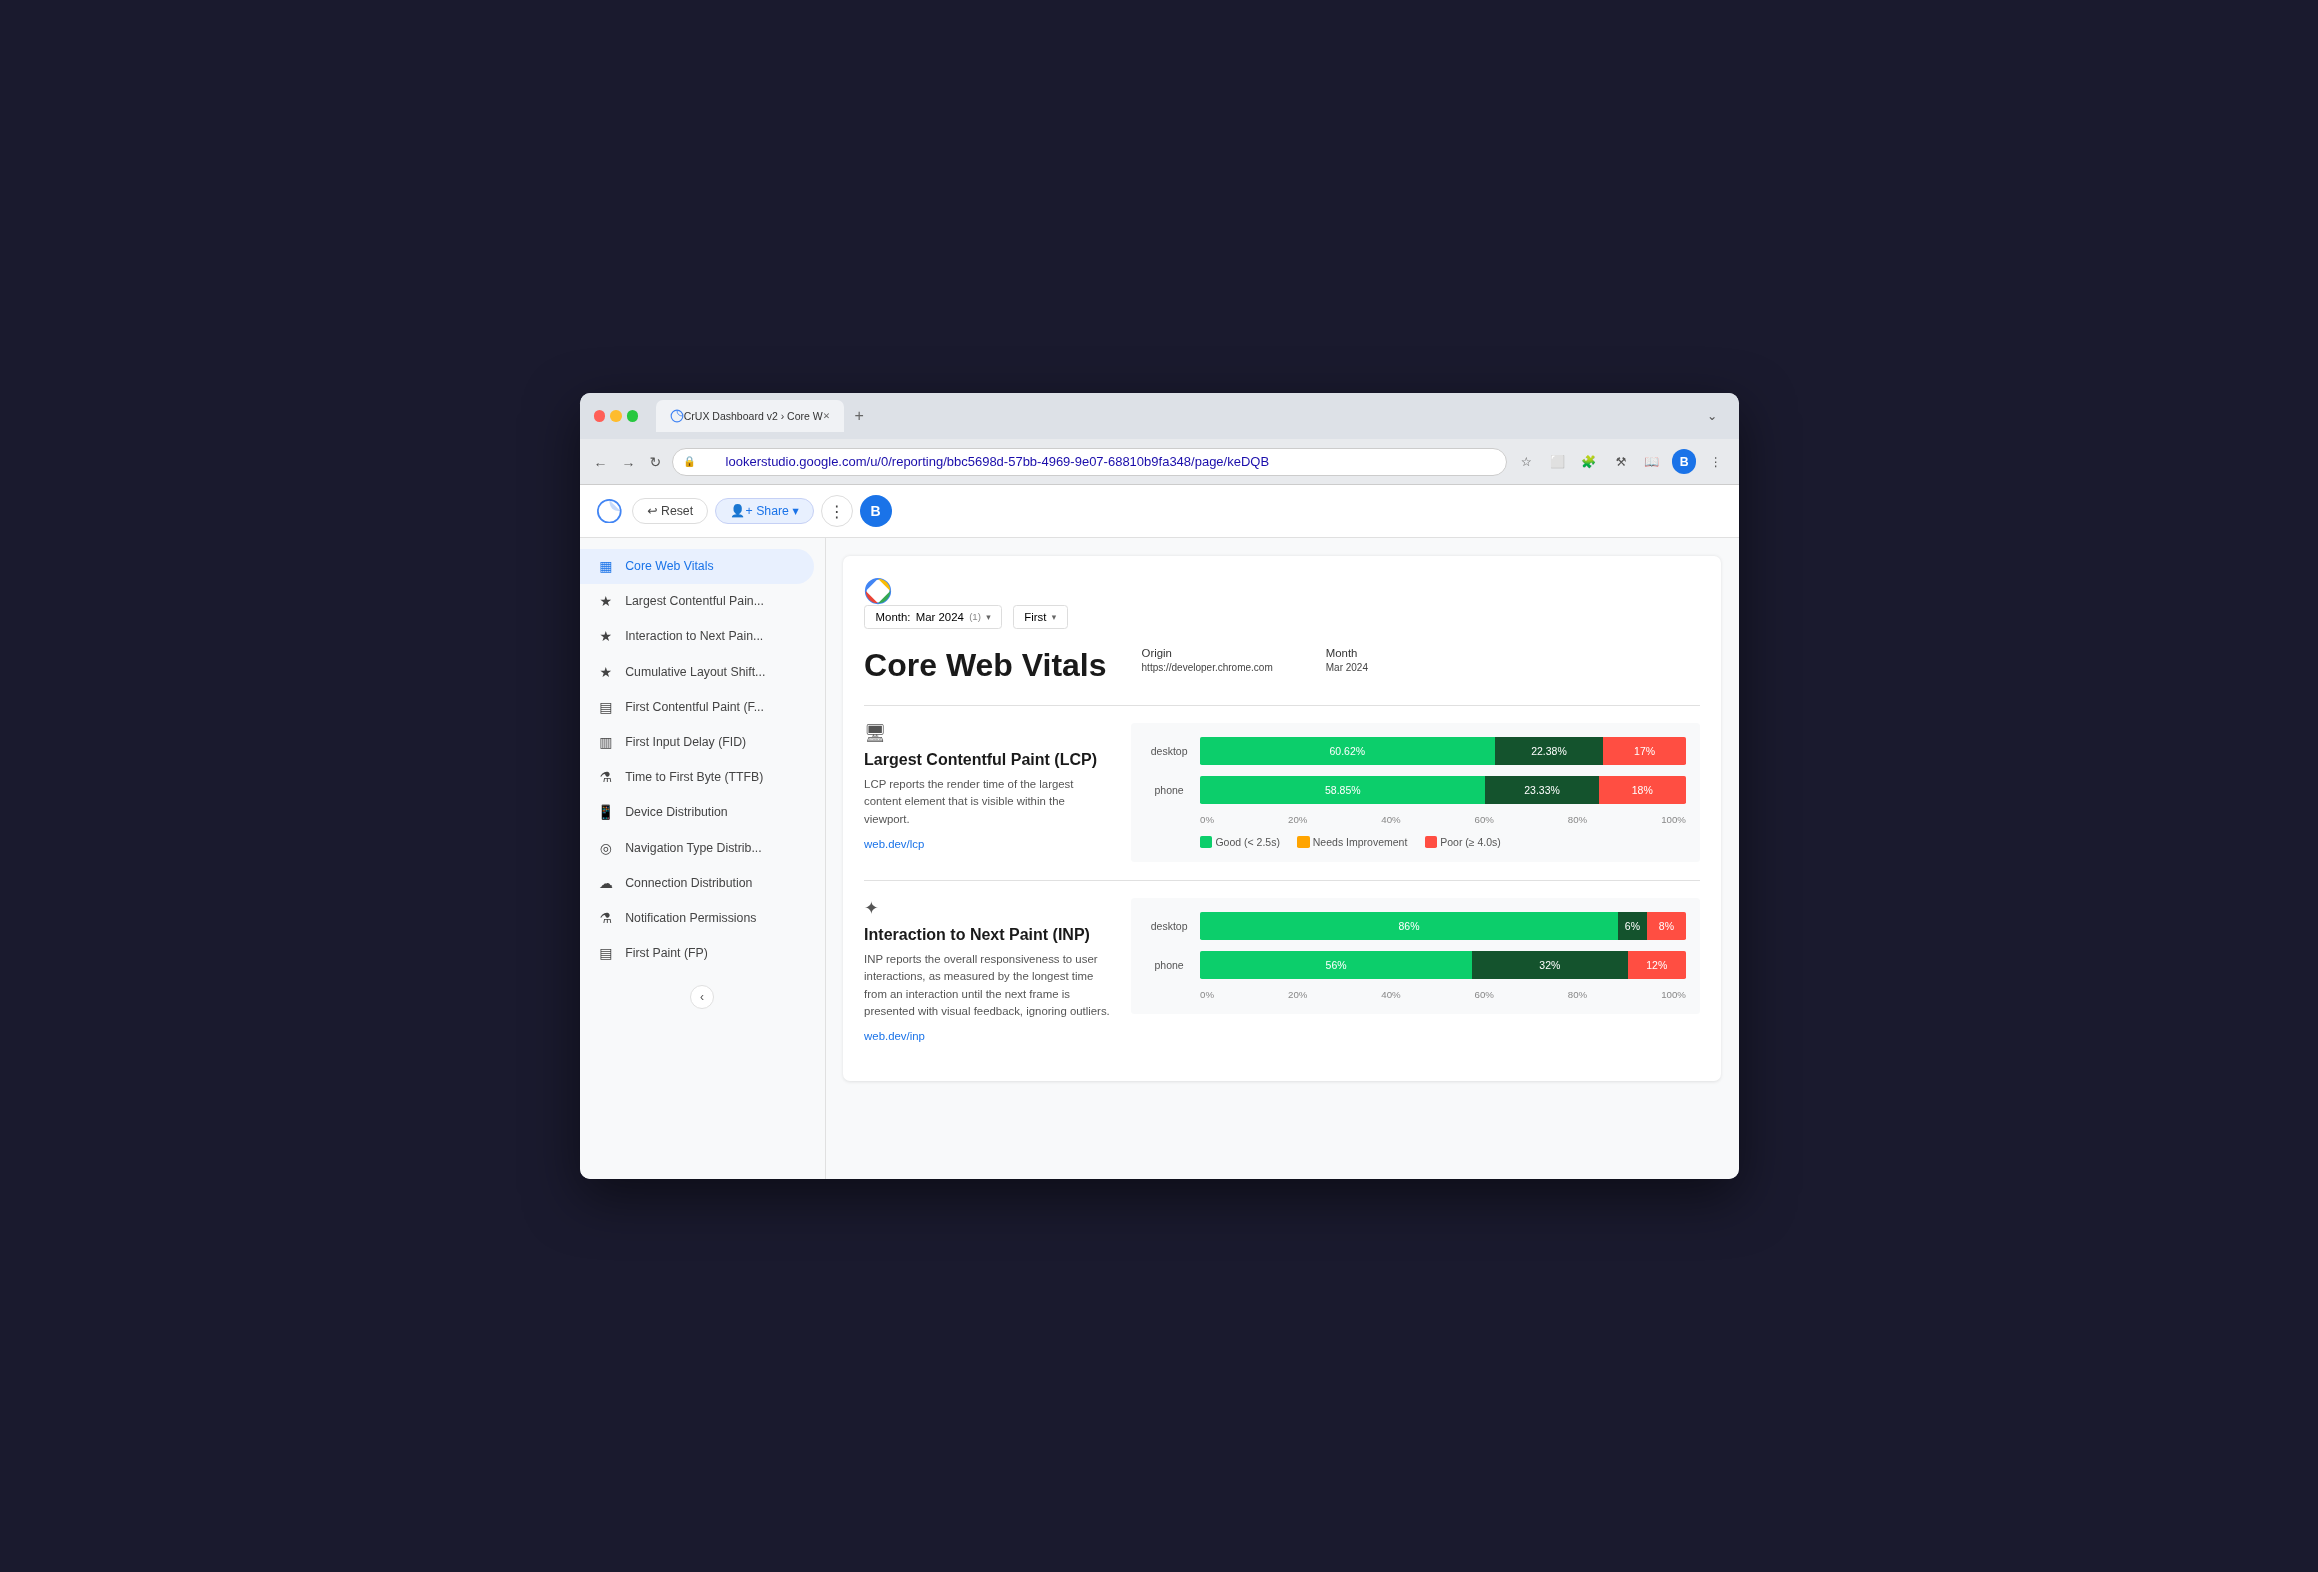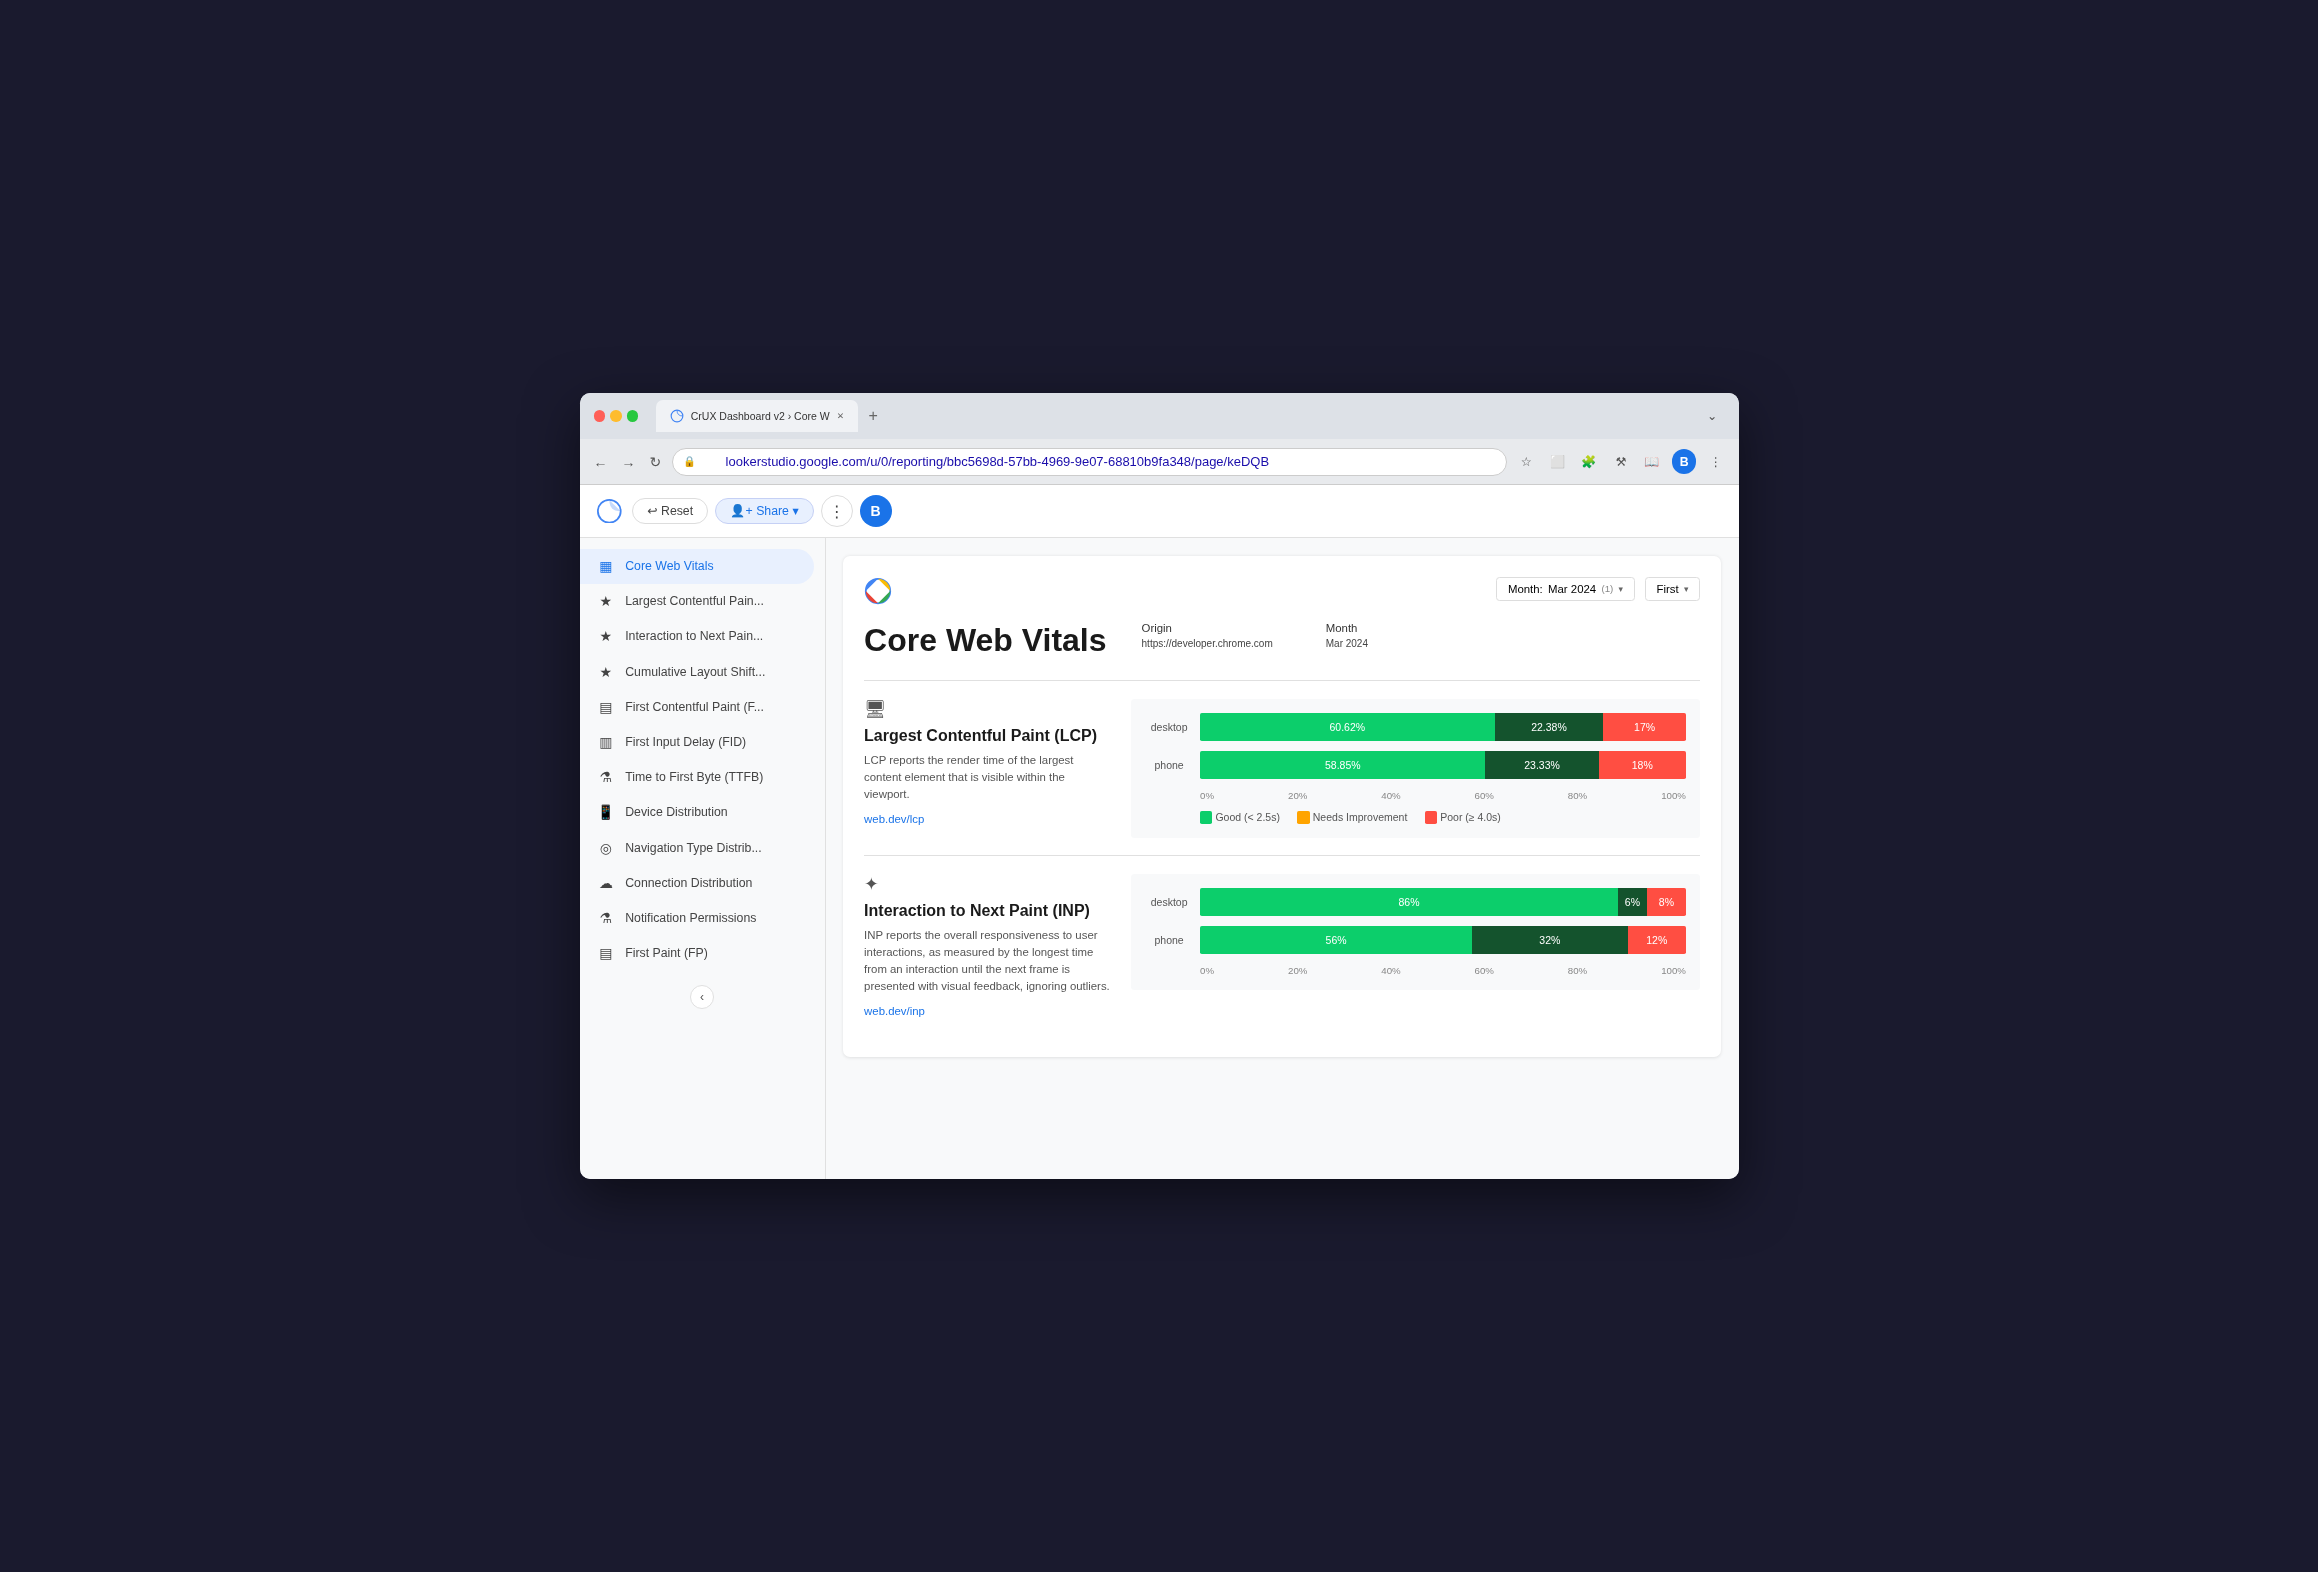--- a/index.html
+++ b/index.html
@@ -39,21 +39,20 @@
       gap: 3.5px;
     }
     .tab {
       background: #f0f2f5;
       border-radius: 7px 7px 0 0;
       padding: 5.3px 14px;
       font-size: 10.5px;
       color: #333;
       display: flex;
       align-items: center;
-      gap: 7px;
       height: 32px;
     }
     .tab-icon { width: 14px; height: 14px; }
     .tab-close { font-size: 8.8px; color: #666; cursor: pointer; }
     .tab-new { background: none; padding: 3.5px 7px; font-size: 16px; color: #666; cursor: pointer; border: none; }
 
     
     .addressbar {
       background: #e8eaed;
       height: 46px;
@@ -228,20 +227,21 @@
       border-radius: 7px;
       padding: 21px;
       box-shadow: 0 0.9px 3.5px rgba(0,0,0,0.1);
       margin-bottom: 14px;
     }
     .report-header {
       display: flex;
       align-items: flex-start;
       justify-content: space-between;
       margin-bottom: 17.6px;
+      flex-direction: column;
     }
     .report-logo {
       width: 28px; height: 28px;
     }
     .report-controls {
       display: flex;
       gap: 10.5px;
       align-items: center;
     }
     .dropdown-control {

